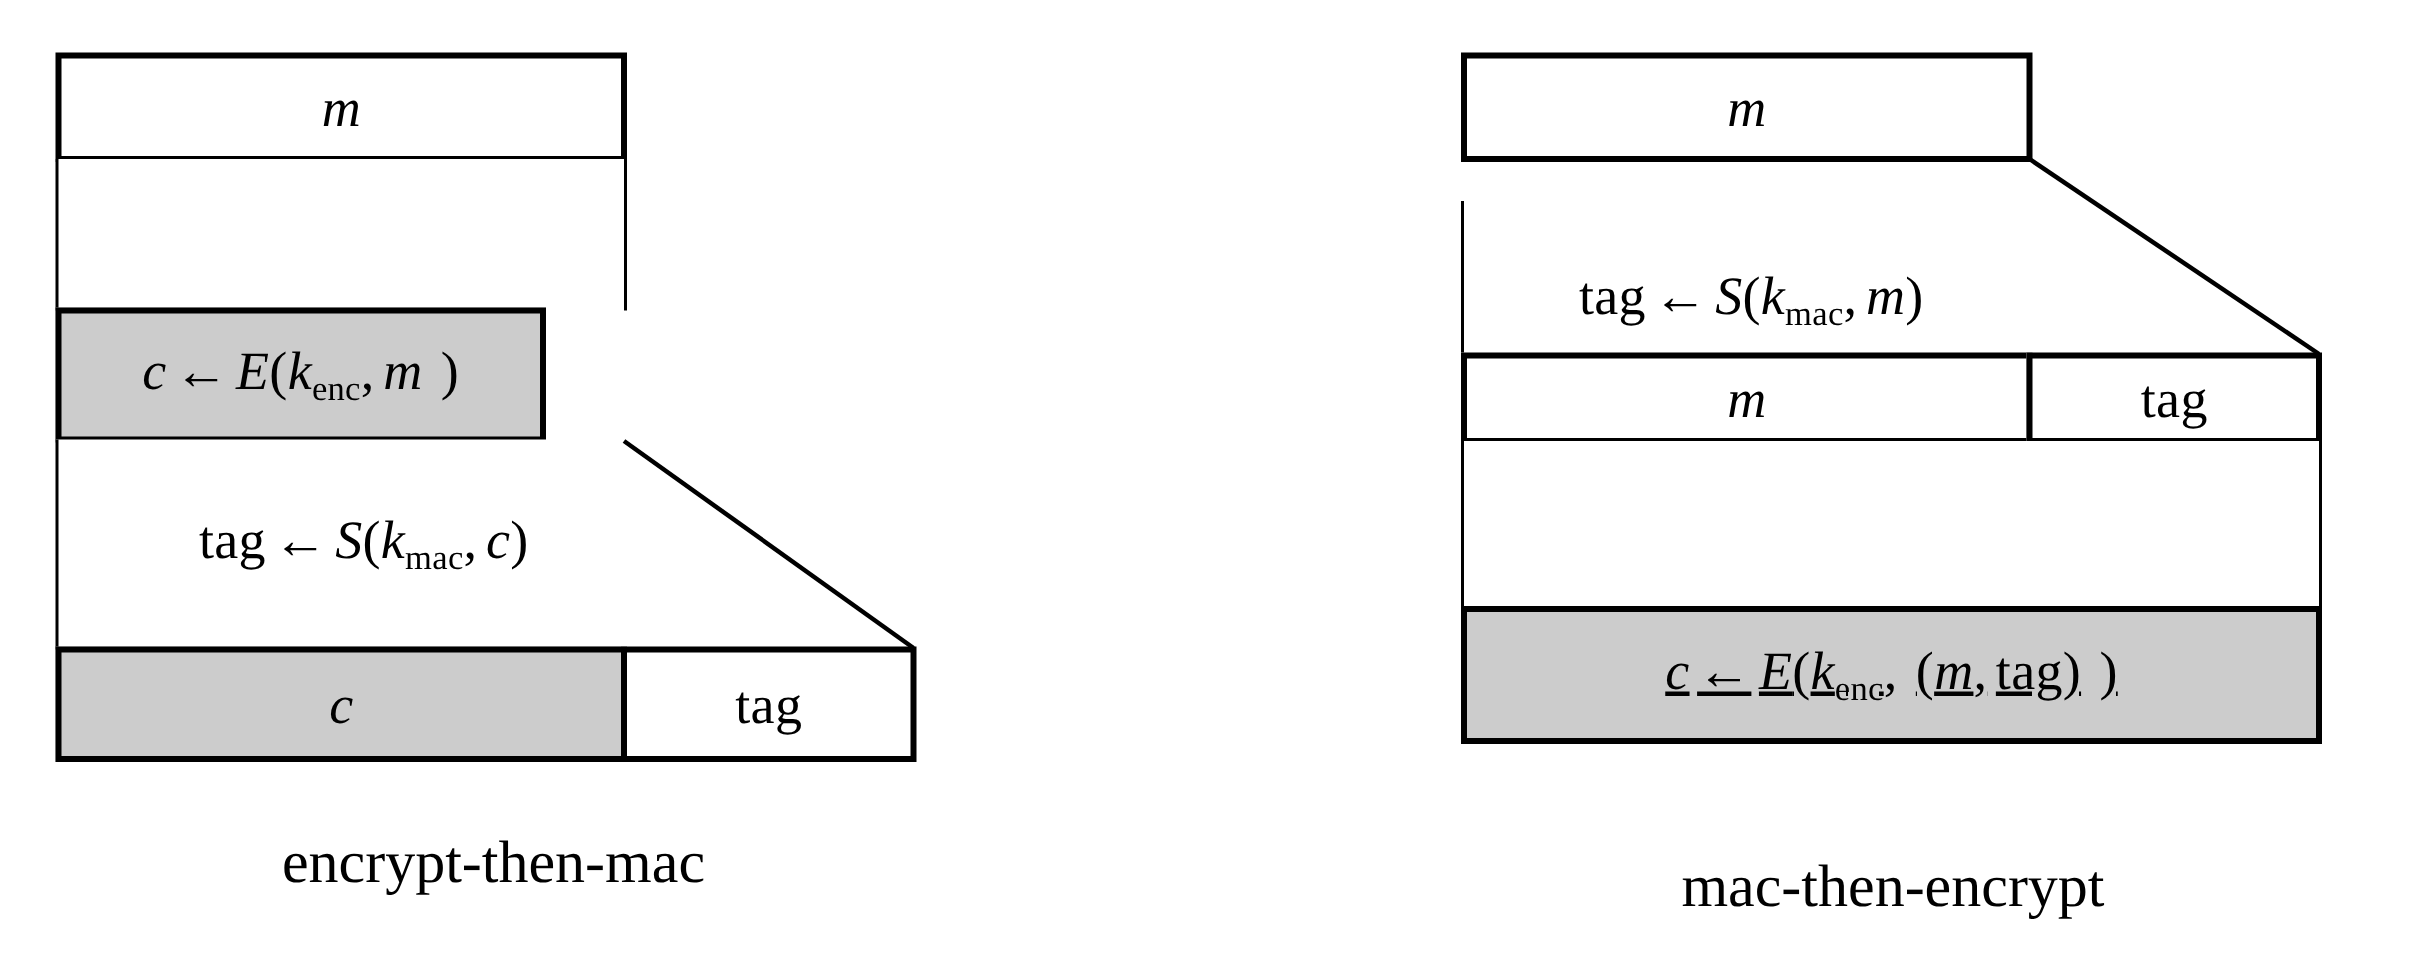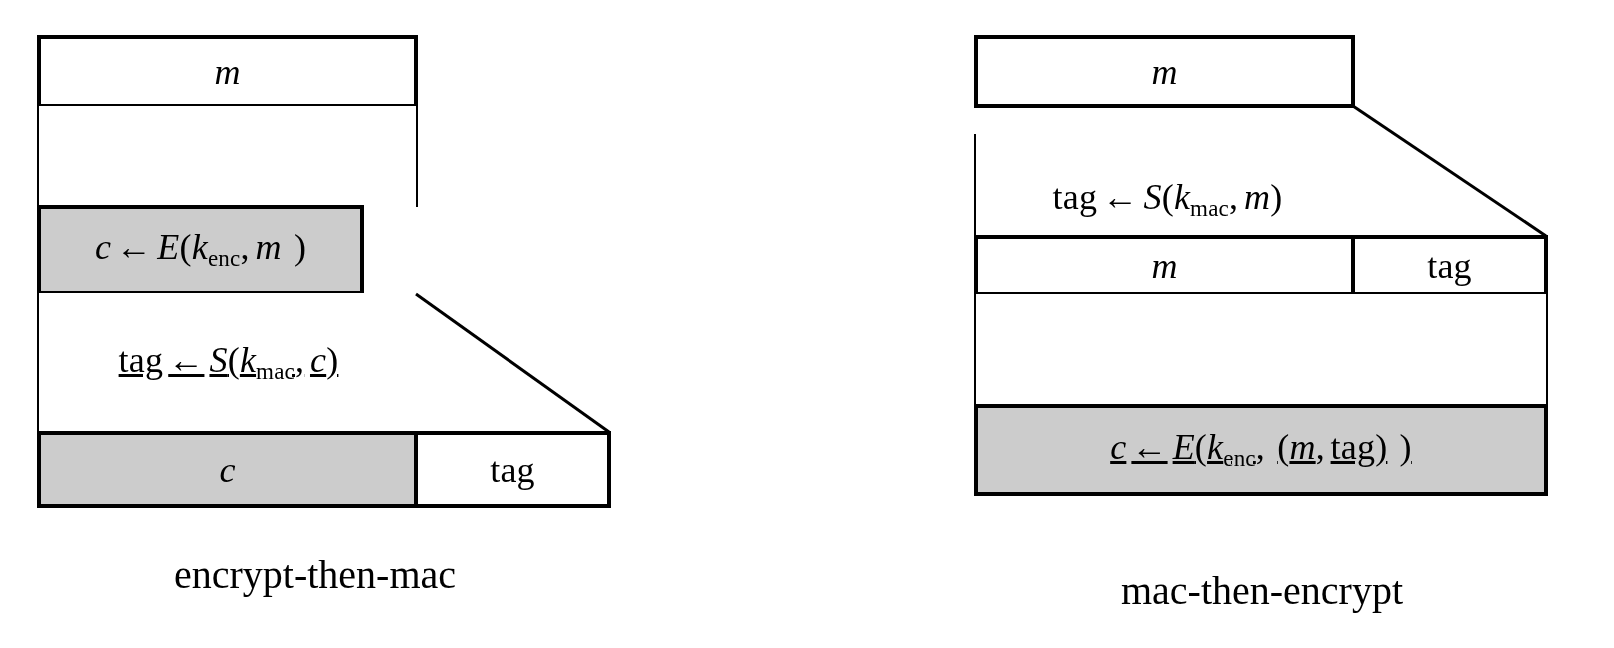--- a/index.html
+++ b/index.html
@@ -98,35 +98,35 @@
       <span class="label-m">m</span>
     </div>
 
     <div class="band" style="left:37px; top:106px; width:381px; height:101px;"></div>
 
     <div class="box gray" style="left:37px; top:205px; width:327px; height:90px;">
       <span class="formula"><span class="var">c</span><span class="arrow">←</span><span class="var">E</span><span class="rm">(</span><span class="var">k</span><span class="sub">enc</span><span class="rm">,</span><span class="thinspace"></span><span class="var">m</span><span class="medspace"></span><span class="rm">)</span></span>
     </div>
 
     <div class="band" style="left:37px; top:293px; width:381px; height:140px; border-right:none;">
-      <span class="formula" style="position:relative; left:0;text-decoration:underline;"><span class="rm">tag</span><span class="arrow">←</span><span class="var">S</span><span class="rm">(</span><span class="var">k</span><span class="sub">mac</span><span class="rm">,</span><span class="thinspace"></span><span class="var">c</span><span class="rm">)</span></span>
+      <span class="formula" style="position:relative; left:14px;"><span class="rm">tag</span><span class="arrow">←</span><span class="var">S</span><span class="rm">(</span><span class="var">k</span><span class="sub">mac</span><span class="rm">,</span><span class="thinspace"></span><span class="var">c</span><span class="rm">)</span></span>
     </div>
 
     <div class="box gray" style="left:37px; top:431px; width:381px; height:77px;">
       <span class="label-m">c</span>
     </div>
     <div class="box" style="left:414px; top:431px; width:197px; height:77px;">
       <span class="formula" style="font-size:36px;">tag</span>
     </div>
 
     <svg class="diag-svg" width="700" height="648" viewBox="0 0 700 648">
       <line x1="416" y1="294" x2="609" y2="432" stroke="#000000" stroke-width="3"></line>
     </svg>
 
-    <div class="caption" style="left:0px; top:555px; width:630px;">encrypt-then-mac</div>
+    <div class="caption" style="left:0px; top:555px; width:630px;padding-left:14px;">encrypt-then-mac</div>
   </div>
 
   <div class="diagram" style="left:700px;width:914px;">
 
     <div class="box" style="left:274px; top:35px; width:381px; height:73px;">
       <span class="label-m">m</span>
     </div>
 
     <div class="band noright" style="left:274px; top:106px; width:381px; height:131px;margin-top:28px;">
       <span class="formula" style="position:relative; left:2px;"><span class="rm">tag</span><span class="arrow">←</span><span class="var">S</span><span class="rm">(</span><span class="var">k</span><span class="sub">mac</span><span class="rm">,</span><span class="thinspace"></span><span class="var">m</span><span class="rm">)</span></span>

